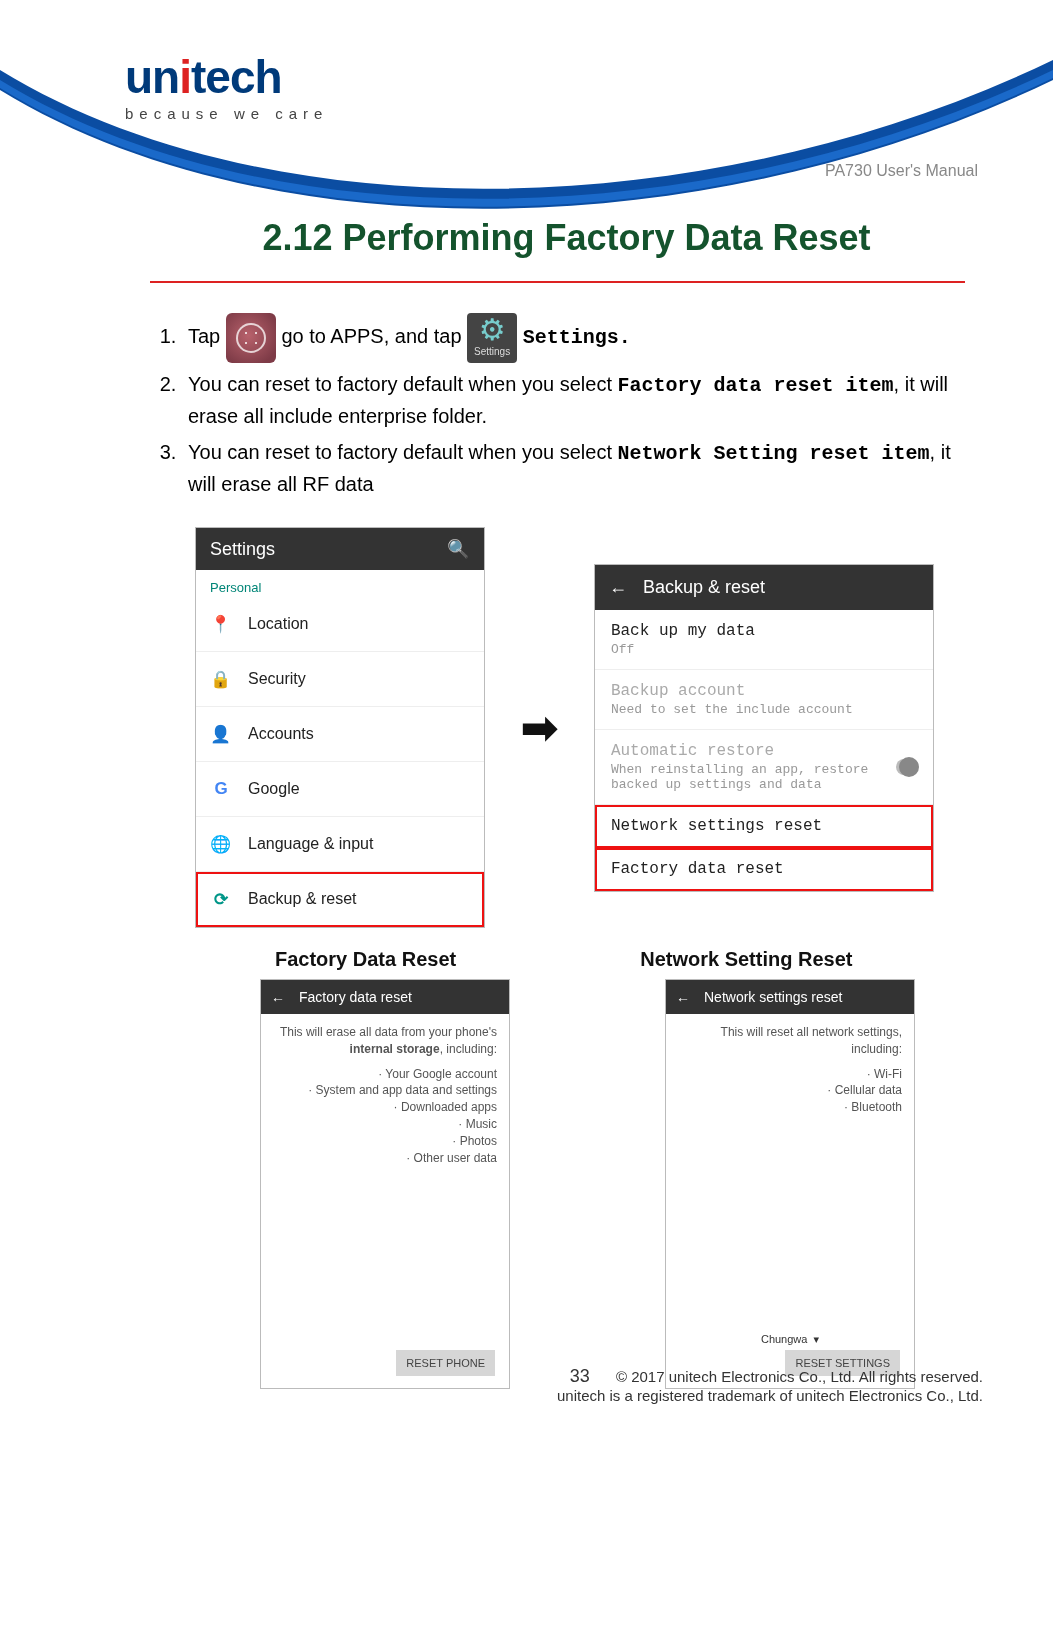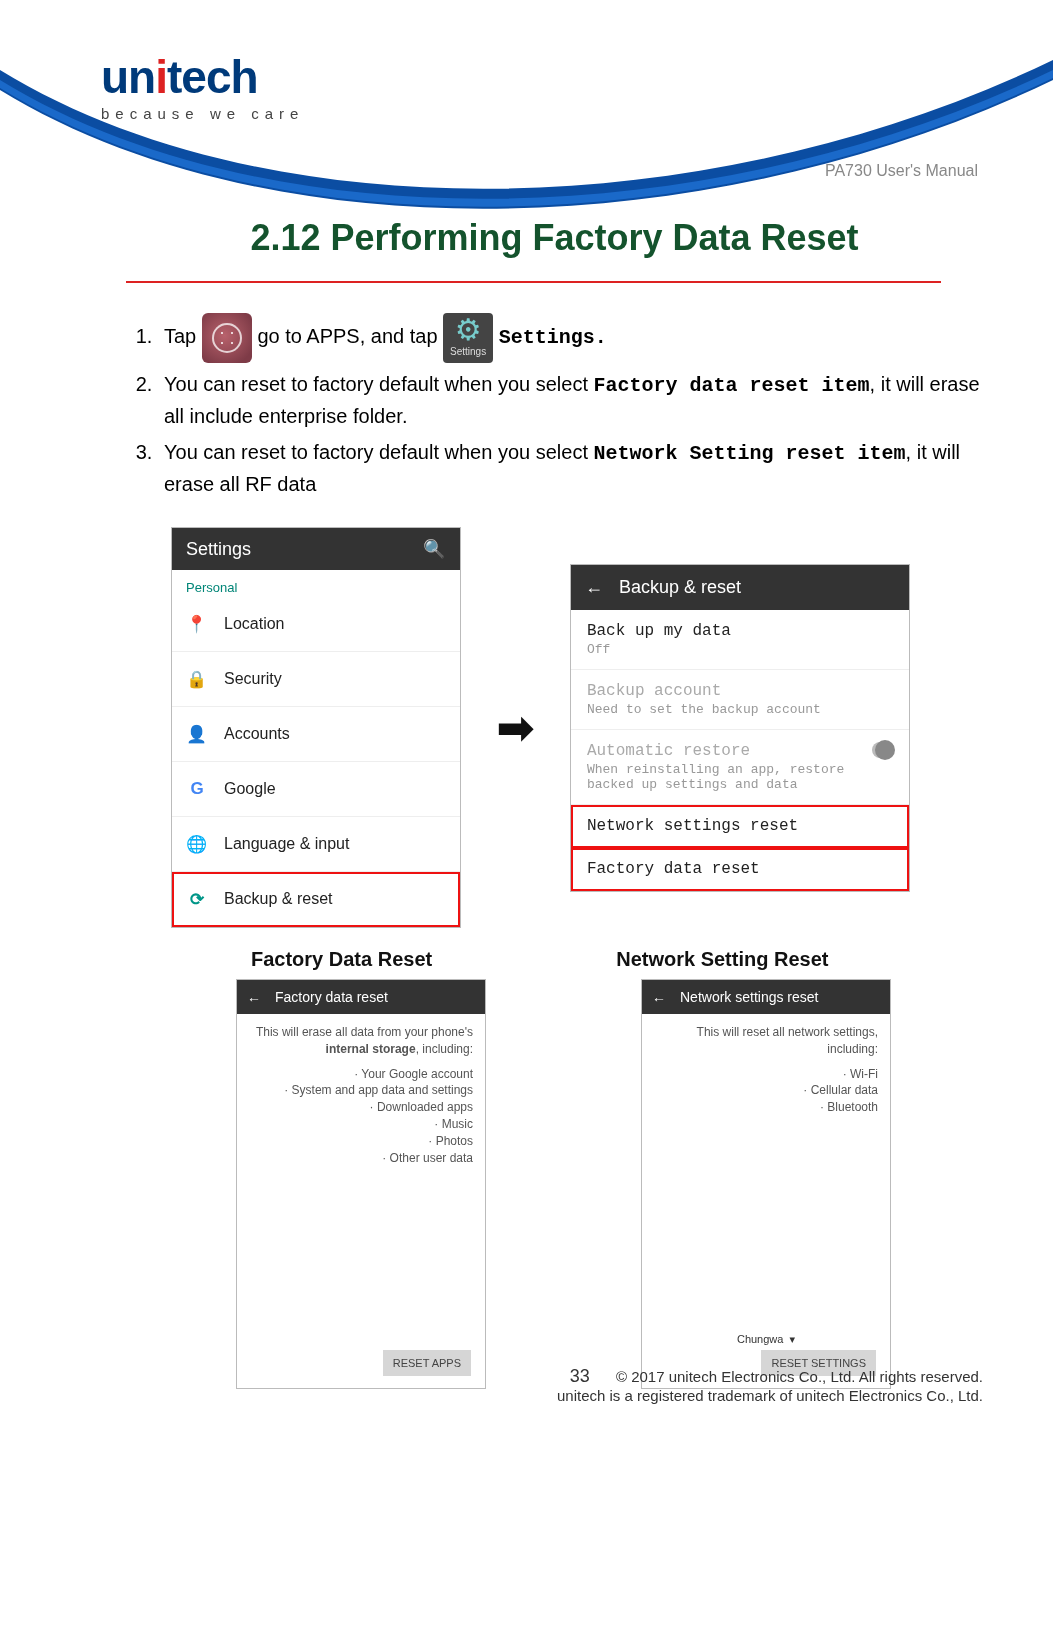--- a/index.html
+++ b/index.html
@@ -1,17 +1,17 @@
 <!DOCTYPE html>
 <html><head>
 <meta charset="utf-8">
 <style>
   * { box-sizing: border-box; margin: 0; padding: 0; }
   html, body { width: 1053px; height: 1650px; background: #fff; font-family: Arial, Helvetica, sans-serif; color: #111; }
-  .page { position: relative; width: 1053px; height: 1442px; padding: 45px 70px 40px 56px; }
+  .page { position: relative; width: 1053px; height: 1442px; padding: 45px 70px 40px 80px; }
   .swoosh {
     position: absolute; left: 0; top: 0; width: 1053px; height: 230px; pointer-events: none; z-index: 0;
   }
   .logo-block { position: relative; z-index: 2; margin-left: 45px; margin-top: 5px; }
   .logo-text { font-size: 46px; font-weight: bold; letter-spacing: -1px; color: #003a7a; }
   .logo-dot { color: #d22; }
   .logo-tag { font-size: 15px; letter-spacing: 6px; color: #444; margin-top: 1px; }
   .doc-title { position: absolute; right: 75px; top: 162px; font-size: 16px; color: #888; z-index: 3; }
   .section-heading { font-size: 36px; font-weight: bold; color: #14532d; margin-top: 95px; margin-left: 70px; text-align: center; }
   .hr { border: none; border-top: 2px solid #d22; margin: 22px 0 30px 70px; width: 815px; }
@@ -46,21 +46,21 @@
   .phone .row .ico { width: 22px; height:22px; display:flex; align-items:center; justify-content:center; font-size:17px; }
   .highlighted { outline: 2px solid #e11; outline-offset: -2px; }
   .arrow-big { font-size: 44px; font-weight: bold; }
   
   .phone2 { border: 1px solid #bbb; width: 340px; background:#fff; font-size:16px; }
   .phone2 .titlebar { background:#333; color:#fff; padding: 12px 14px; display:flex; align-items:center; gap: 16px; font-size: 18px; }
   .phone2 .item { padding: 12px 16px; border-bottom: 1px solid #eee; font-family: Liberation Mono, monospace; }
   .phone2 .item .lbl { color:#222; }
   .phone2 .item .sub { color:#999; font-size: 13px; margin-top:2px; }
   .phone2 .item.disabled .lbl { color:#aaa; }
-  .phone2 .item.toggle { display:flex; justify-content:space-between; }
+  .phone2 .item.toggle { display:flex; justify-content:space-between; align-items:center; }
   .toggle-switch { width:34px; height:16px; background:#bbb; border-radius:10px; position:relative; }
   .toggle-switch::after { content:""; position:absolute; right:-2px; top:-2px; width:20px; height:20px; background:#888; border-radius:50%; }
   
   .captions { display:flex; margin-top: 20px; margin-left:115px; gap: 120px; font-weight:bold; font-size:20px; }
   .captions .cap1 { margin-left: 80px; }
   .captions .cap2 { margin-left: 64px; }
   .lower-row { display:flex; margin-top: 8px; margin-left:180px; gap: 155px; }
   .phone3 { border:1px solid #bbb; width: 250px; height: 410px; background:#fff; font-size: 12px; position:relative; }
   .phone3 .titlebar { background:#333; color:#fff; padding:9px 10px; display:flex; align-items:center; gap:14px; font-size:14px; }
   .phone3 .body { padding: 10px 12px; color:#555; line-height:1.4;text-align:right; }
@@ -159,21 +159,21 @@
       <div id="backup-items">
           <div class="item">
             <div>
               <div class="lbl">Back up my data</div>
               <div class="sub">Off</div>
             </div>
           </div>
           <div class="item disabled">
             <div>
               <div class="lbl">Backup account</div>
-              <div class="sub">Need to set the backup account</div>
+              <div class="sub">Need to set the include account</div>
             </div>
           </div>
           <div class="item disabled toggle">
             <div>
               <div class="lbl">Automatic restore</div>
               <div class="sub">When reinstalling an app, restore backed up settings and data</div>
             </div>
             <div class="toggle-switch"></div>
           </div>
           <div class="item highlighted">
@@ -208,21 +208,21 @@
         </div>
         <ul id="fdr-bullets">
             <li>Your Google account</li>
             <li>System and app data and settings</li>
             <li>Downloaded apps</li>
             <li>Music</li>
             <li>Photos</li>
             <li>Other user data</li>
           </ul>
       </div>
-      <div class="btn">RESET APPS</div>
+      <div class="btn">RESET PHONE</div>
     </div>
 
     <div class="phone3">
       <div class="titlebar">
         <span>←</span>
         <span>Network settings reset</span>
       </div>
       <div class="body">
         <div class="lead">This will reset all network settings, including:</div>
         <ul id="nsr-bullets">

